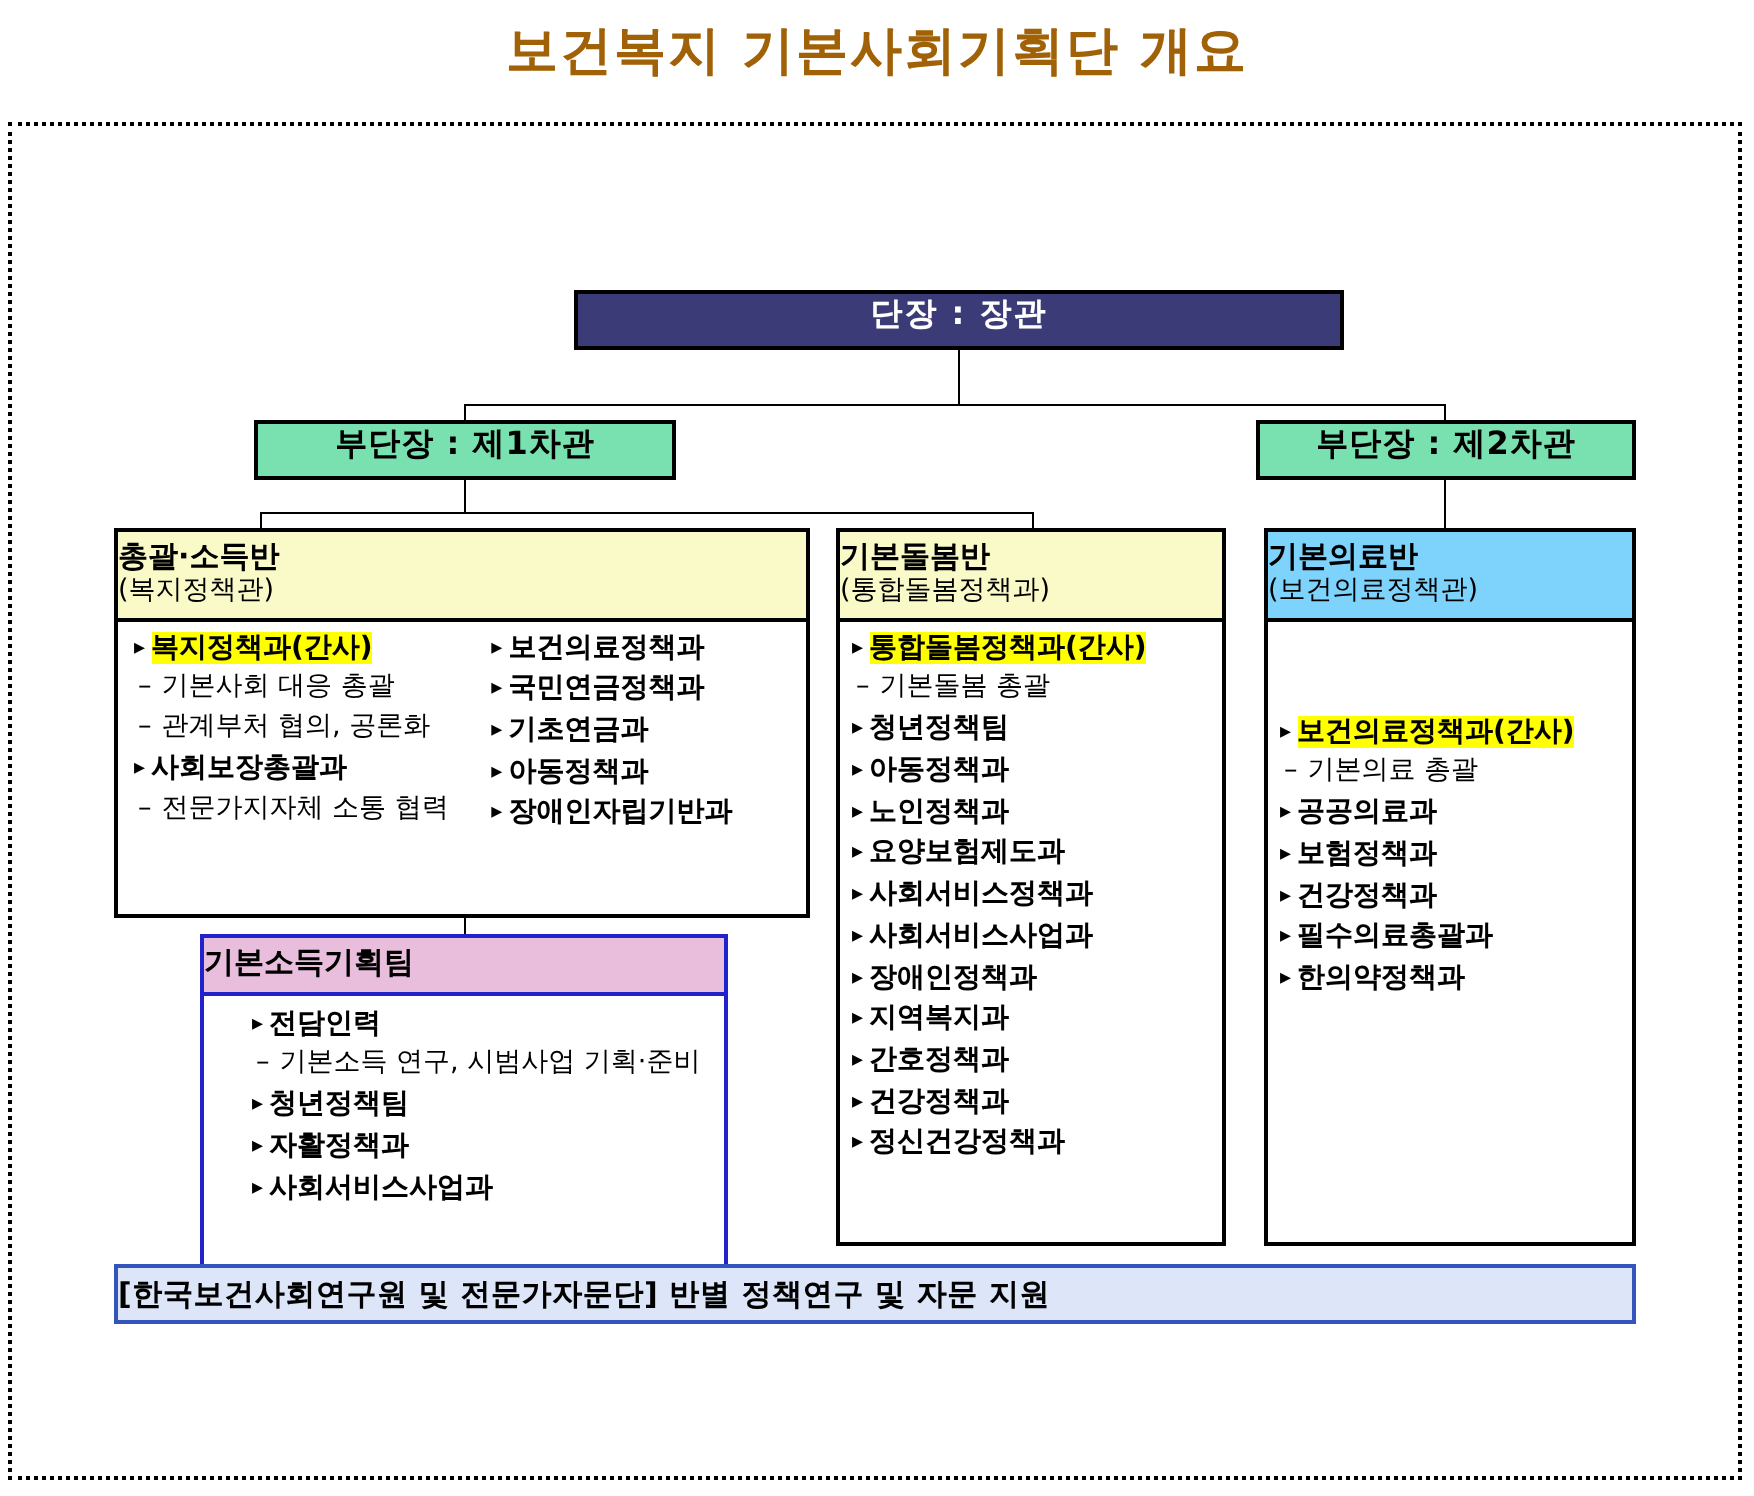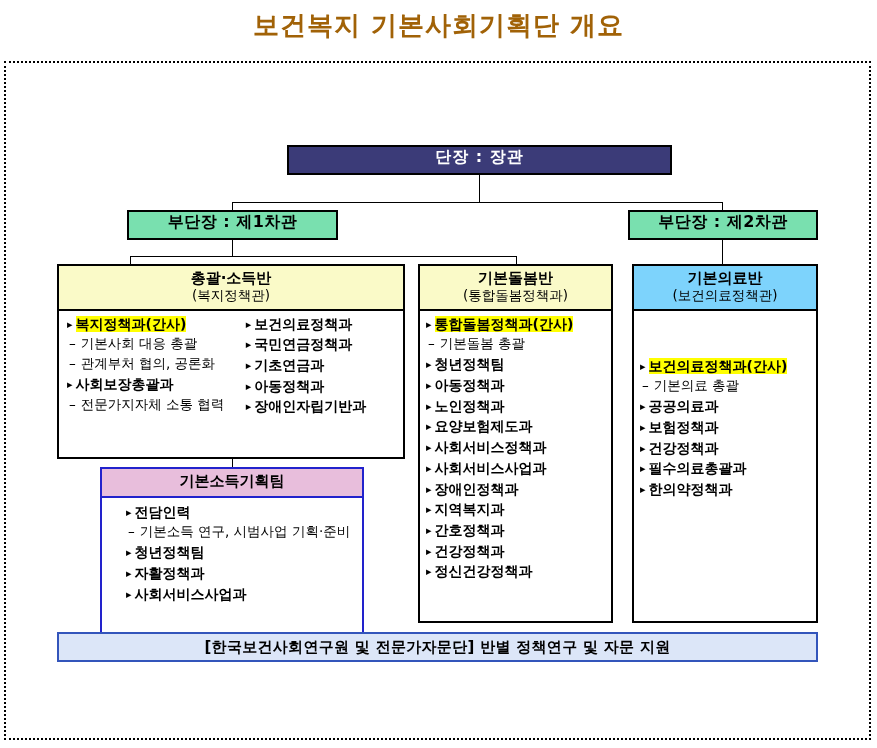--- a/index.html
+++ b/index.html
@@ -61,21 +61,20 @@
   }
 
   
   .panel {
     position: absolute;
     box-sizing: border-box;
     border: 2px solid #000;
     background: #ffffff;
   }
   .panel-head {
-    text-align: center;
     padding: 4px 0 5px 0;
     line-height: 1.18;
   }
   .panel-head .t1 { font-size: 15px; font-weight: bold; display:block; }
   .panel-head .t2 { font-size: 13.5px; font-weight: normal; display:block; }
   .panel-body { padding: 3px 4px 4px 4px; }
 
   .item {
     font-size: 14px;
     line-height: 1.48;
@@ -115,21 +114,21 @@
   #panel-income .panel-head .t1 { font-size: 15px; }
   #panel-income .panel-body { padding-left: 24px; padding-top: 4px; }
 
   
   #bottom-bar {
     position: absolute;
     left: 57px; top: 632px; width: 761px; height: 30px;
     box-sizing: border-box;
     border: 2px solid #3355BB;
     background: #DCE6F8;
-    display: flex; align-items: center; justify-content: center;
+    display: flex; align-items: center; justify-content: flex-start;
     font-size: 15px; font-weight: bold;
     letter-spacing: .3px;
   }
 </style>
 </head>
 <body>
 
 <div id="page-title">보건복지 기본사회기획단 개요</div>
 
 <div id="frame"></div>

